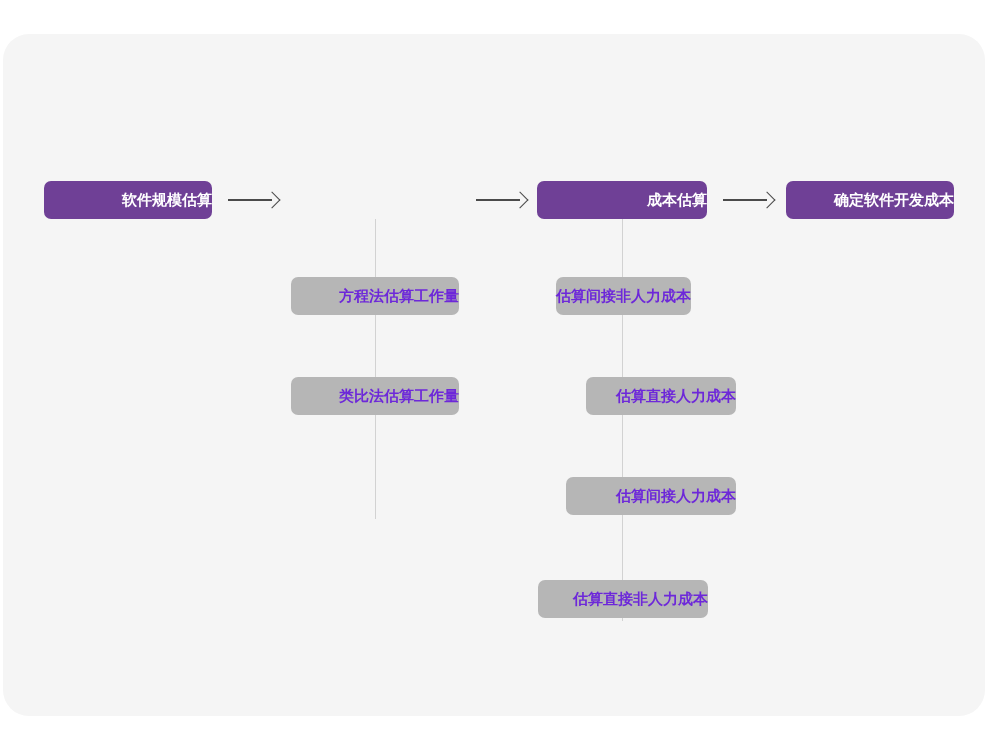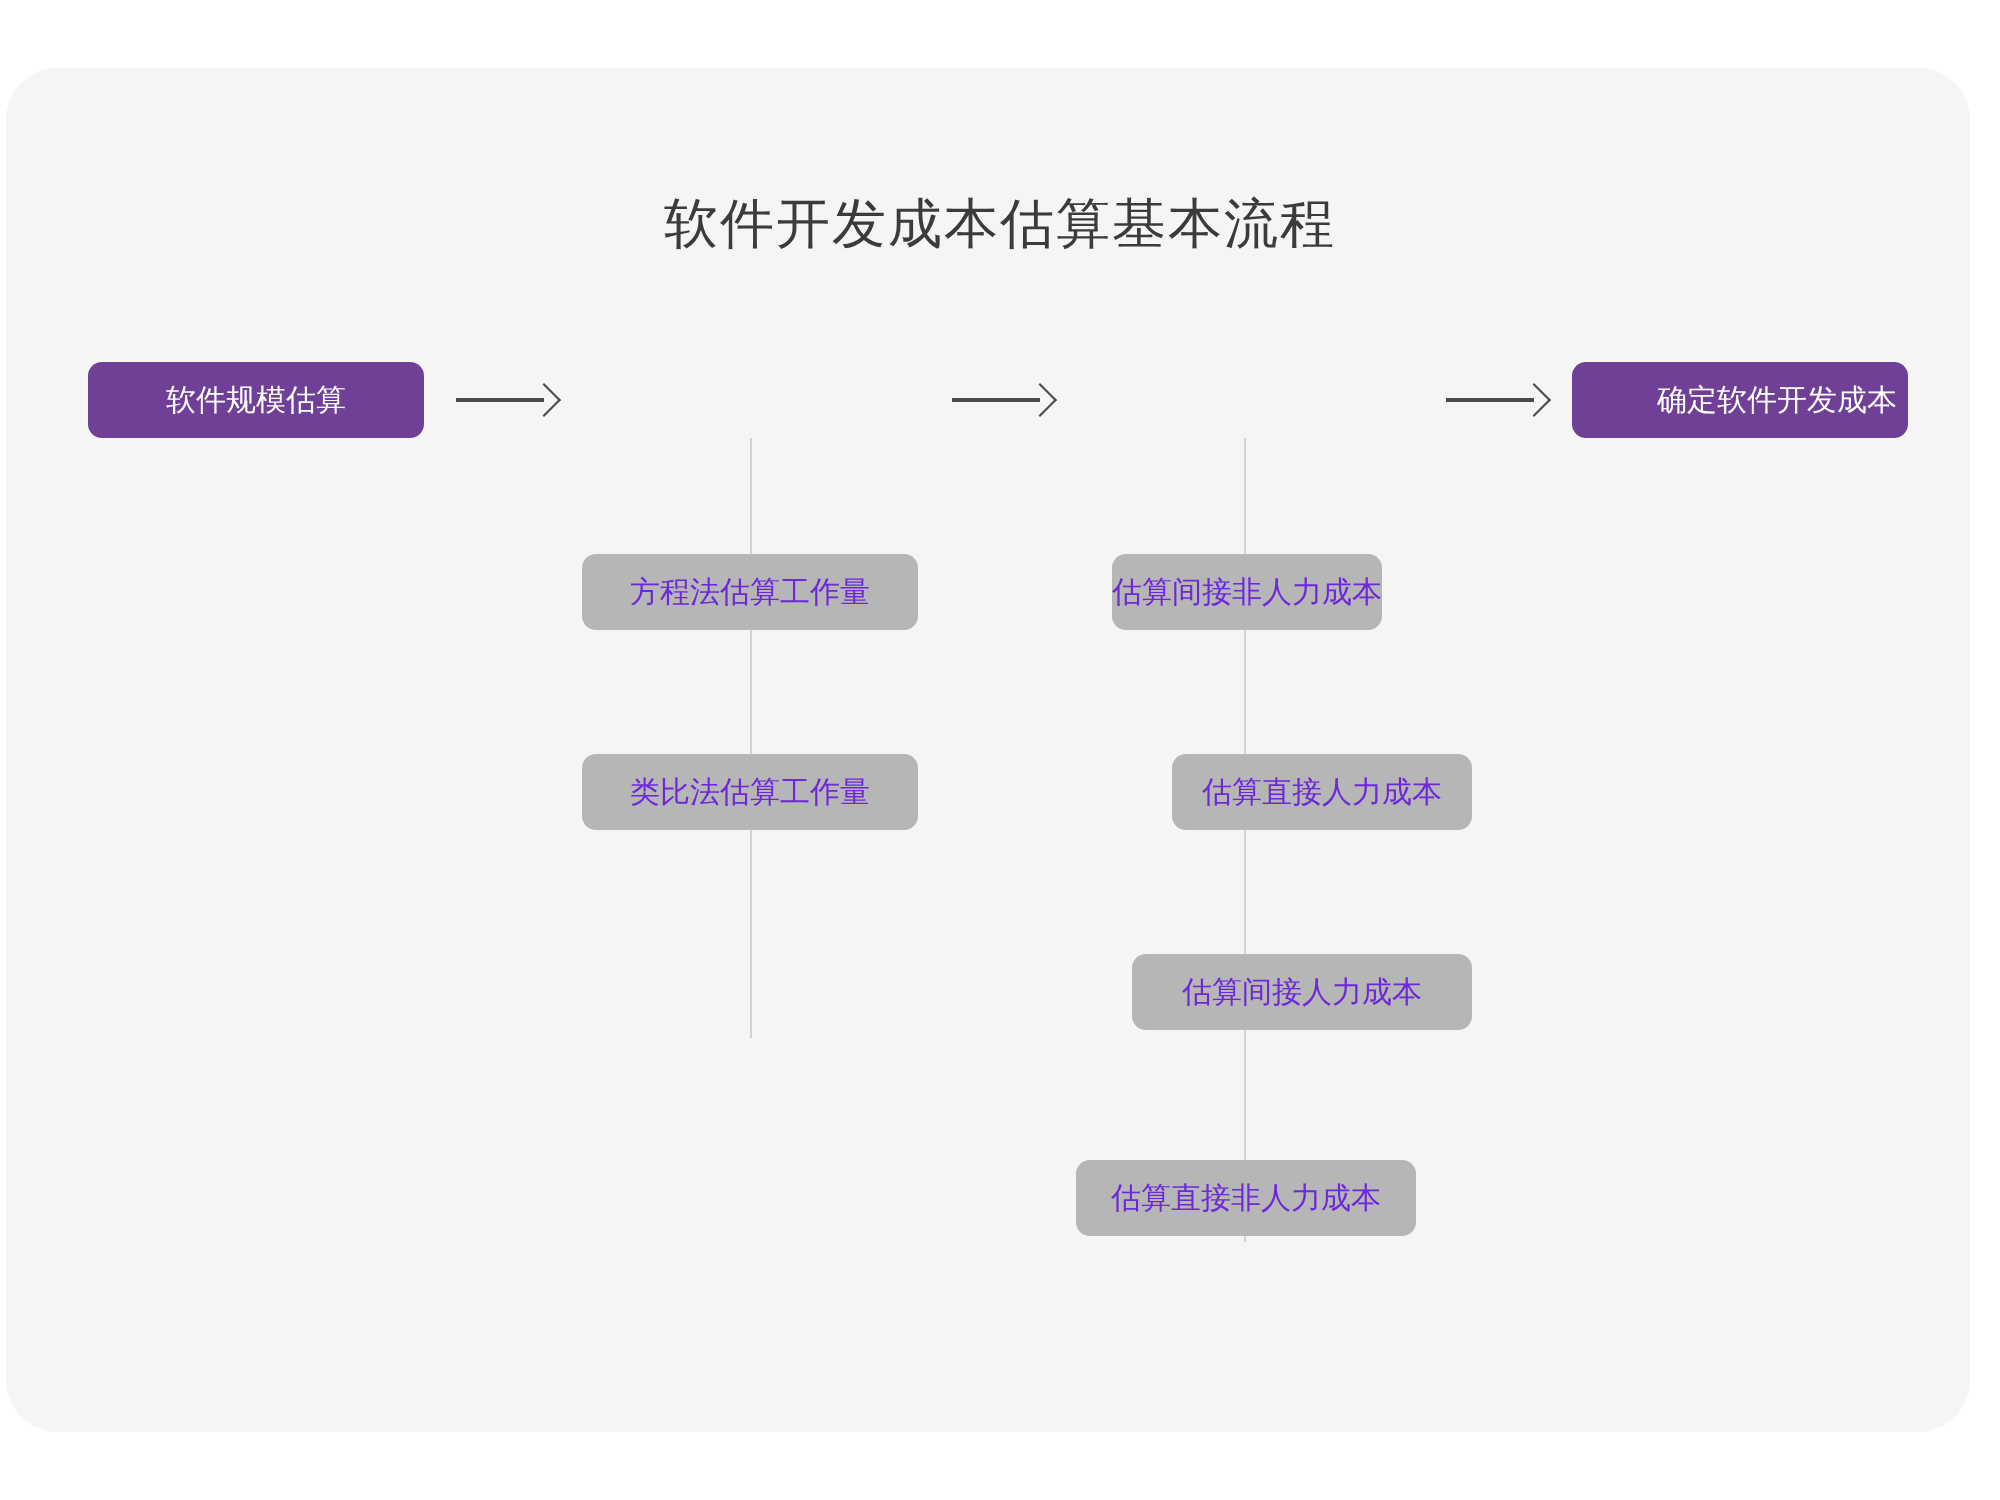--- a/index.html
+++ b/index.html
@@ -71,23 +71,24 @@
     border-right: 1.6px solid #4a4a4a;
     transform: rotate(45deg);
   }
 
   
   .node {
     position: absolute;
     box-sizing: border-box;
     display: flex;
     align-items: center;
-    justify-content: center;
+    justify-content: flex-end;
     border-radius: 7px;
     white-space: nowrap;
+    font-weight: bold;
   }
   .node.primary {
     background: #6f4096;
     color: #ffffff;
     font-size: 15px;
     height: 38px;
   }
   .node.secondary {
     background: #b6b6b6;
     color: #6d28d9;
@@ -95,40 +96,42 @@
     height: 38px;
   }
 </style>
 </head>
 <body>
 
 <div id="canvas">
 
   <div id="card"></div>
 
-  <div id="title">软件开发成本估算基本流程</div>
 
   <div class="vline" style="left:375px; top:219px; height:300px;"></div>
   <div class="vline" style="left:622px; top:219px; height:402px;"></div>
 
   <div class="node primary" style="left:44px; top:181px; width:168px;">
     <span>软件规模估算</span>
   </div>
 
   <div class="arrow" style="left:228px; top:191px;">
     <div class="shaft"></div>
     <div class="head"></div>
   </div>
 
 
   <div class="arrow" style="left:476px; top:191px;">
     <div class="shaft"></div>
     <div class="head"></div>
   </div>
 
+  <div class="node primary" style="left:537px; top:181px; width:170px;">
+    <span>成本估算</span>
+  </div>
 
   <div class="arrow" style="left:723px; top:191px;">
     <div class="shaft"></div>
     <div class="head"></div>
   </div>
 
   <div class="node primary" style="left:786px; top:181px; width:168px;padding-left:37px;">
     <span>确定软件开发成本</span>
   </div>
 

